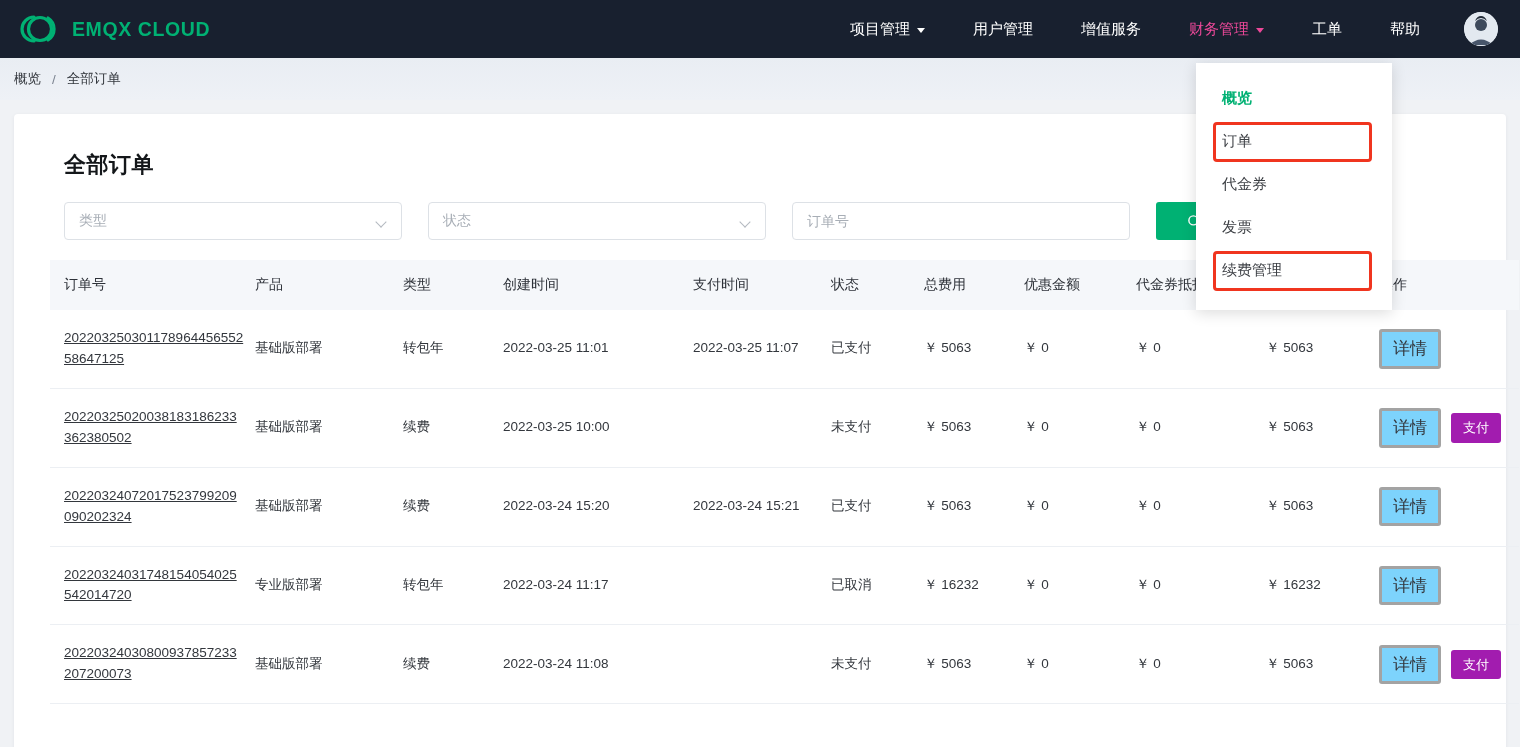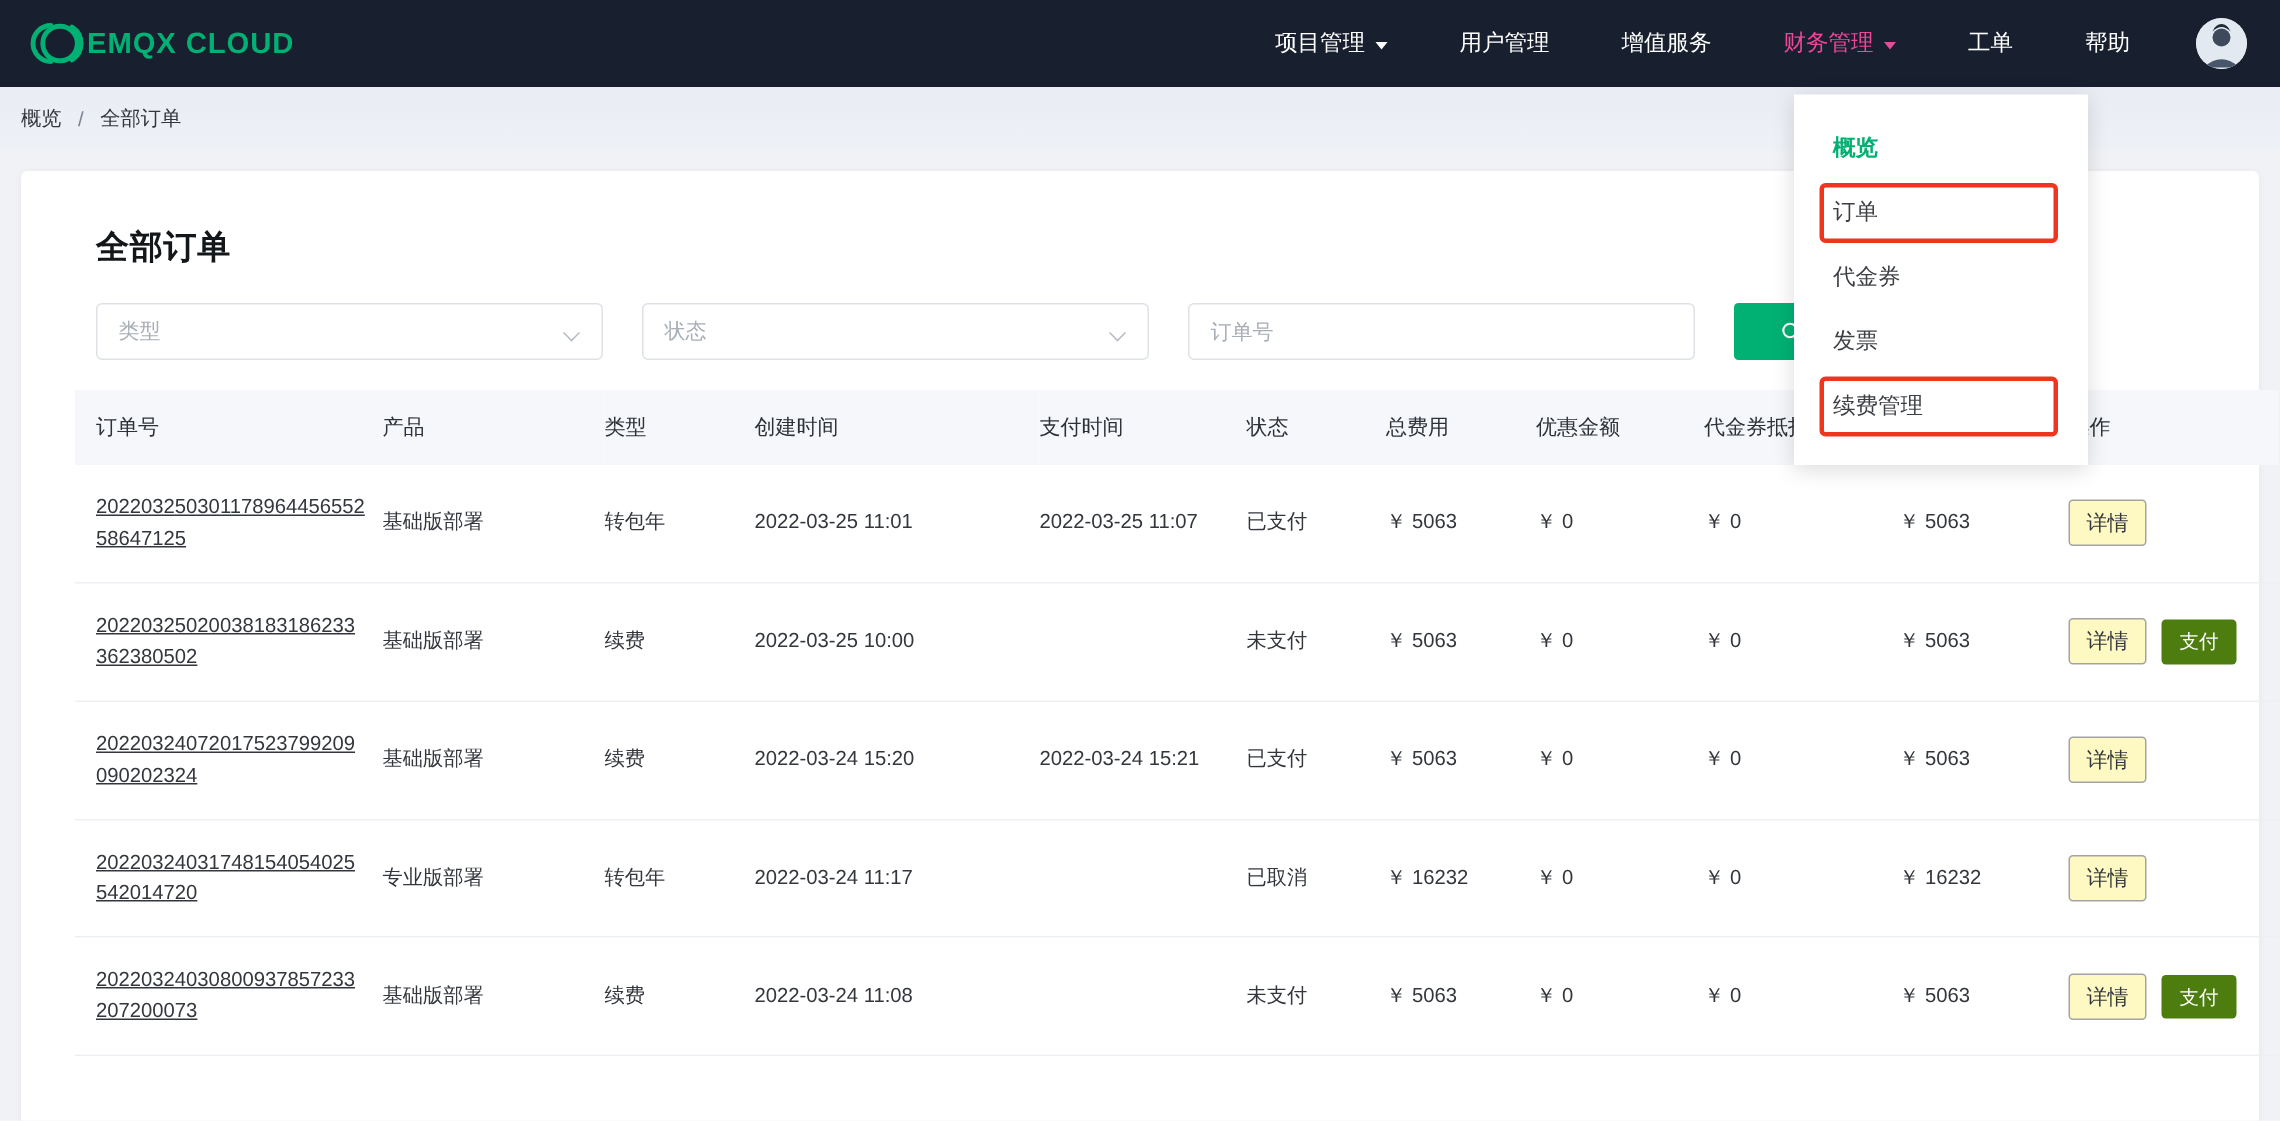--- a/index.html
+++ b/index.html
@@ -13,21 +13,21 @@
   
   .topnav {
     height: 58px;
     background: #18202f;
     display: flex;
     align-items: center;
     padding: 0 22px 0 18px;
     position: relative;
     z-index: 30;
   }
-  .brand { display: flex; align-items: center; }
+  .brand { display: flex; align-items: center; gap: 14px; }
   .brand-mark { width: 40px; height: 30px; display: block; }
   .brand-text {
     color: #00b173;
     font-size: 19.5px;
     font-weight: 700;
     letter-spacing: 0.6px;
   }
   .nav-items {
     margin-left: auto;
     display: flex;
@@ -226,35 +226,35 @@
   .col-paid    { width: 113px; }
   .col-action  { width: 140px; }
 
   .order-no { word-break: break-all; max-width: 180px; display: block; }
   .st-paid { color: #33373d; }
   .st-unpaid { color: #f3a02a; }
   .st-cancelled { color: #33373d; margin-left: 28px; }
 
   .btn-detail {
     display: inline-block;
-    border: 1px solid #a3a3a3;
+    border: 3px solid #a3a3a3;
     border-radius: 3px;
-    background: #fef9c3;
+    background: #7dd3fc;
     color: #33373d;
-    font-size: 14px;
+    font-size: 17px;
     padding: 4px 11px;
     cursor: pointer;
     font-family: inherit;
     line-height: 1.5;
   }
   .btn-pay {
     display: inline-block;
     border: none;
     border-radius: 3px;
-    background: #4d7c0f;
+    background: #a21caf;
     color: #ffffff;
     font-size: 13px;
     padding: 5px 12px;
     margin-left: 10px;
     cursor: pointer;
     font-family: inherit;
     line-height: 1.5;
   }
   .actions { display: flex; align-items: center; }
 </style>

